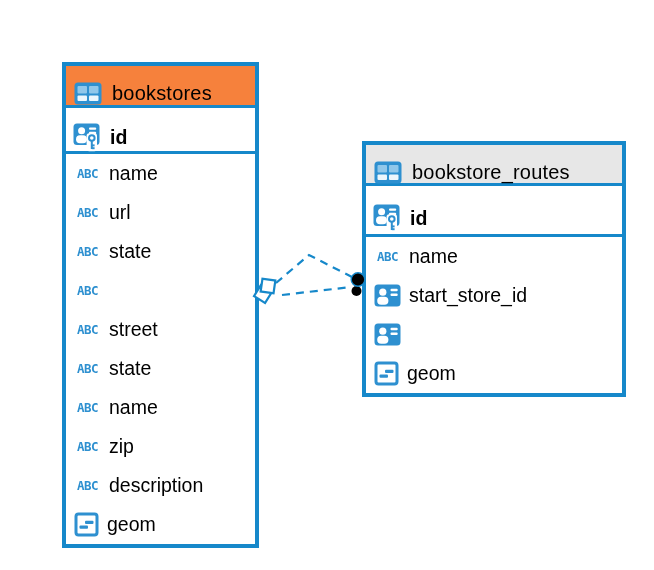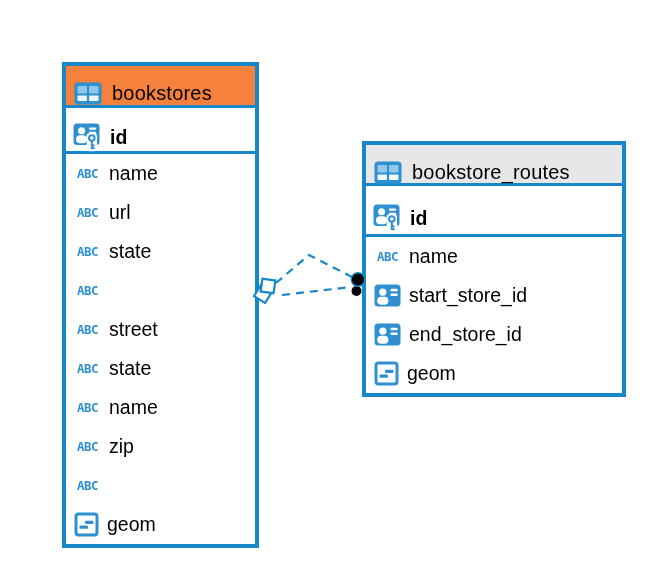--- a/index.html
+++ b/index.html
@@ -162,20 +162,21 @@
       <div class="row">
         <span class="abc-icon">ABC</span>
         <span class="label">name</span>
       </div>
       <div class="row">
         <span class="abc-icon">ABC</span>
         <span class="label">zip</span>
       </div>
       <div class="row">
         <span class="abc-icon">ABC</span>
+        <span class="label">description</span>
       </div>
       <div class="row">
         <span class="svg-icon">
     <svg width="25" height="25" viewBox="0 0 25 25">
       <rect x="2" y="2" width="21" height="21" rx="2.5" class="geo-frame"></rect>
       <rect x="11" y="8.7" width="8.5" height="3.2" rx="1" class="f-blue"></rect>
       <rect x="5.5" y="13.5" width="8.5" height="3.2" rx="1" class="f-blue"></rect>
     </svg>
         </span>
         <span class="label">geom</span>
@@ -233,21 +234,20 @@
       <div class="row">
         <span class="svg-icon">
     <svg width="27" height="23" viewBox="0 0 27 23">
       <rect x="0.5" y="0.5" width="26" height="22" rx="3.5" class="f-blue"></rect>
       <circle cx="8.8" cy="8.2" r="3.6" class="f-white"></circle>
       <rect x="3.2" y="12.8" width="11.2" height="8" rx="4" class="f-white"></rect>
       <rect x="16.5" y="4.8" width="7.2" height="2.5" rx="1" class="f-white"></rect>
       <rect x="16.5" y="9.4" width="7.2" height="2.5" rx="1" class="f-white"></rect>
     </svg>
         </span>
-        <span class="label">end_store_id</span>
       </div>
       <div class="row">
         <span class="svg-icon">
     <svg width="25" height="25" viewBox="0 0 25 25">
       <rect x="2" y="2" width="21" height="21" rx="2.5" class="geo-frame"></rect>
       <rect x="11" y="8.7" width="8.5" height="3.2" rx="1" class="f-blue"></rect>
       <rect x="5.5" y="13.5" width="8.5" height="3.2" rx="1" class="f-blue"></rect>
     </svg>
         </span>
         <span class="label">geom</span>

